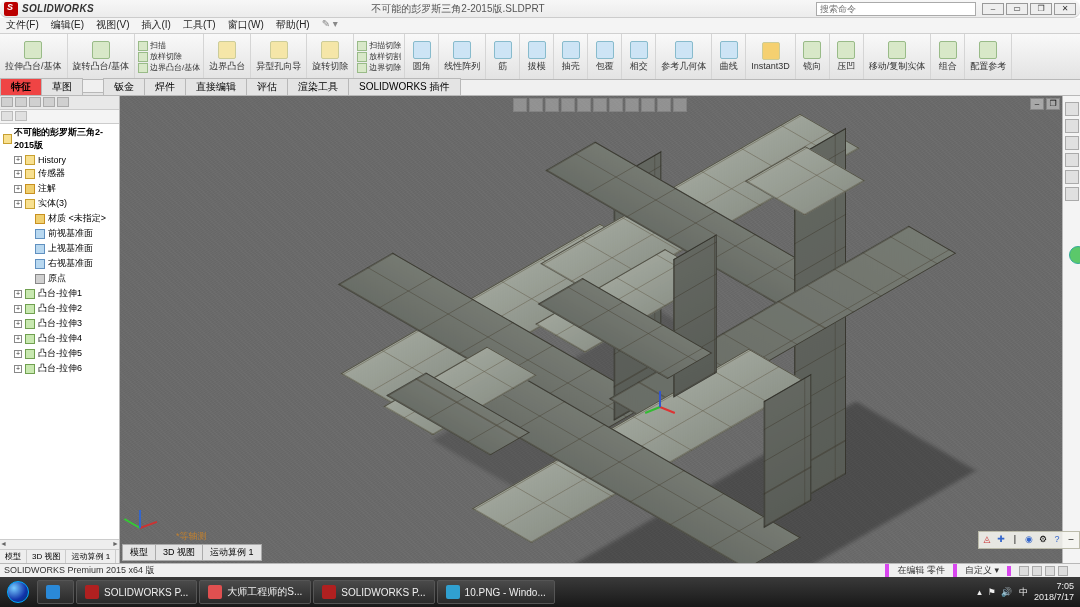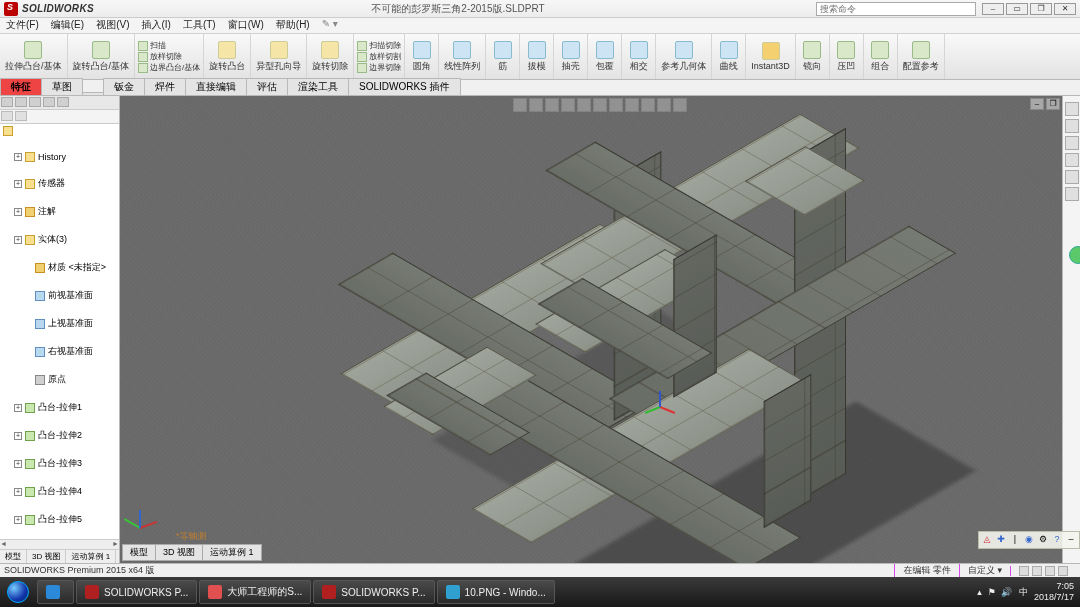--- a/index.html
+++ b/index.html
@@ -1,19 +1,19 @@
 <!DOCTYPE html>
 <html><head>
 <meta charset="utf-8">
 <style>
   * { box-sizing: border-box; margin: 0; padding: 0; font-family: "Microsoft YaHei", Arial, sans-serif; }
   html, body { width: 1080px; height: 607px; overflow: hidden; background: #fff; }
   
   
-  .titlebar { height: 18px; background: linear-gradient(#f7f7f7,#ececec); display: flex; align-items: center; font-size: 10px; color: #333; border-bottom:1px solid #ccc; }
+  .titlebar { height: 18px; background: linear-gradient(#f7f7f7,#ececec); display: flex; align-items: center; font-size: 10px; color: #333; border-bottom:1px solid #ccc;border-radius:7px; }
   .titlebar .logo { width: 14px; height: 14px; background:#b00; margin: 0 4px; border-radius:2px; position:relative; }
   .titlebar .logo::after{content:"S";color:#fff;font-size:9px;position:absolute;left:3px;top:0;font-style:italic;font-weight:bold;}
   .titlebar .brand { font-weight: bold; font-style: italic; letter-spacing:0.3px; }
   .titlebar .center { flex: 1; text-align: center; color:#555; }
   .titlebar .winbtns { display:flex; gap:2px; margin-right:4px; }
   .titlebar .winbtn { width:22px; height:12px; border:1px solid #999; background:#eee; font-size:8px; line-height:10px; text-align:center; }
   .titlebar .search { width:160px; height:14px; border:1px solid #aaa; background:#fff; font-size:9px; padding:0 3px; margin-right:6px;}
   
   
   .menubar { height:16px; background:#f4f4f4; display:flex; align-items:flex-start; font-size:10px; color:#222; border-bottom:1px solid #d0d0d0; }
@@ -38,21 +38,21 @@
   
   .main { display:flex; height:calc(607px - 18px - 16px - 46px - 16px - 14px - 30px); }
   
   
   .tree { width:120px; background:#fff; border-right:1px solid #b8b8b8; font-size:9px; overflow:hidden; display:flex; flex-direction:column; }
   .tree .thead { height:14px; background:#e8e8e8; border-bottom:1px solid #ccc; display:flex; gap:2px; padding:1px;}
   .tree .thead span{width:12px;height:10px;background:#d0d0d0;border:1px solid #aaa;}
   .tree .tfilter{ height:14px; background:#f4f4f4; border-bottom:1px solid #ccc; display:flex; gap:2px; padding:1px;}
   .tree .tfilter span{width:12px;height:10px;background:#e0e0e0;border:1px solid #bbb;}
   .tree .troot{ padding:2px 3px; font-weight:bold; display:flex; align-items:center; gap:2px;}
-  .tree .tnode{ padding:1px 3px 1px 14px; display:flex; align-items:center; gap:3px; white-space:nowrap;margin-top:13px; }
+  .tree .tnode{ padding:1px 3px 1px 14px; display:flex; align-items:center; gap:3px; white-space:nowrap; }
   .tree .tnode.d2{ padding-left:24px; }
   .tree .tico{ width:10px;height:10px; display:inline-block; }
   .tree .tico.fold{background:#f8e090;border:1px solid #c8a030;}
   .tree .tico.note{background:#f0d070;border:1px solid #c89020;}
   .tree .tico.plane{background:#b8d8f0;border:1px solid #6090c0;}
   .tree .tico.orig{background:#d0d0d0;border:1px solid #888;}
   .tree .tico.ext{background:#c8e8b0;border:1px solid #70a050;}
   .tree .texp{width:8px;height:8px;border:1px solid #888;font-size:7px;line-height:6px;text-align:center;color:#333;background:#fff;}
   .tree .ttabs{height:14px;background:#eee;border-top:1px solid #ccc;display:flex;font-size:8px;margin-top:auto;}
   .tree .ttabs span{padding:1px 5px;border-right:1px solid #ccc;}
@@ -102,21 +102,21 @@
   .taskpane span{width:14px;height:14px;background:#e0e0e0;border:1px solid #aaa;}
   .taskpane .grn{position:absolute;top:150px;right:-7px;width:18px;height:18px;background:#5bc86a;border-radius:50%;border:1px solid #3a9;}
   .collapsebtn{position:absolute;right:0;bottom:14px;display:flex;gap:2px;background:rgba(245,245,240,.9);padding:2px;border:1px solid #bba;z-index:25;}
   .collapsebtn span{width:12px;height:12px;font-size:9px;text-align:center;line-height:11px;}
   .collapsebtn .red{color:#c33;}
   .collapsebtn .blu{color:#36c;}
   
   
   .statusbar { height:14px; background:#f0f0f0; border-top:1px solid #b8b8b8; display:flex; align-items:center; font-size:9px; color:#333; padding:0 4px; }
   .statusbar .spacer{flex:1;}
-  .statusbar .cell{padding:0 8px;border-left:1px solid #d946ef;}
+  .statusbar .cell{padding:0 8px;border-left:4px solid #d946ef;}
   .statusbar .icns{display:flex;gap:3px;}
   .statusbar .icns span{width:10px;height:10px;background:#ddd;border:1px solid #aaa;}
   
   
   .taskbar { height:30px; background:linear-gradient(#3a3a3a,#181818); display:flex; align-items:center; font-size:10px; color:#eee; }
   .taskbar .start{width:36px;height:28px;display:flex;align-items:center;justify-content:center;}
   .taskbar .start .orb{width:22px;height:22px;border-radius:50%;background:radial-gradient(circle at 30% 30%,#7cf,#13a 60%,#036);border:1px solid #0af;}
   .taskbar .tbtn{height:24px;padding:0 8px;margin:0 1px;background:linear-gradient(#4a4a4a,#2a2a2a);border:1px solid #555;border-radius:2px;display:flex;align-items:center;gap:5px;max-width:130px;overflow:hidden;white-space:nowrap;}
   .taskbar .tbtn .ti{width:14px;height:14px;border-radius:2px;}
   .taskbar .tray{margin-left:auto;display:flex;align-items:center;gap:6px;padding:0 6px;font-size:9px;}
@@ -178,21 +178,21 @@
         <span class="si"></span>
         <span>放样切除</span>
       </div>
     <div>
         <span class="si"></span>
         <span>边界凸台/基体</span>
       </div>
   </div>
   <div class="rbtn yellow">
       <div class="ricon"></div>
-      <span>旋转凸台</span>
+      <span>边界凸台</span>
     </div>
   <div class="rbtn yellow">
       <div class="ricon"></div>
       <span>异型孔向导</span>
     </div>
   <div class="rbtn yellow">
       <div class="ricon"></div>
       <span>旋转切除</span>
     </div>
   <div class="rsmall">
@@ -249,20 +249,24 @@
       <div class="ricon" style="background:#f5d070"></div>
       <span>Instant3D</span>
     </div>
   <div class="rbtn">
       <div class="ricon"></div>
       <span>镜向</span>
     </div>
   <div class="rbtn">
       <div class="ricon"></div>
       <span>压凹</span>
+    </div>
+  <div class="rbtn">
+      <div class="ricon"></div>
+      <span>移动/复制实体</span>
     </div>
   <div class="rbtn">
       <div class="ricon"></div>
       <span>组合</span>
     </div>
   <div class="rbtn">
       <div class="ricon"></div>
       <span>配置参考</span>
     </div>
 </div>
@@ -289,20 +293,21 @@
       <span></span>
       <span></span>
     </div>
     <div class="tfilter">
       <span></span>
       <span></span>
     </div>
     <div class="scroll">
       <div class="troot">
         <span class="tico fold"></span>
+        <span>不可能的彭罗斯三角2-2015版</span>
       </div>
       <div id="tree-nodes">
           <div class="tnode">
             <span class="texp">+</span>
             <span class="tico fold"></span>
             <span>History</span>
           </div>
           <div class="tnode">
             <span class="texp">+</span>
             <span class="tico fold"></span>

